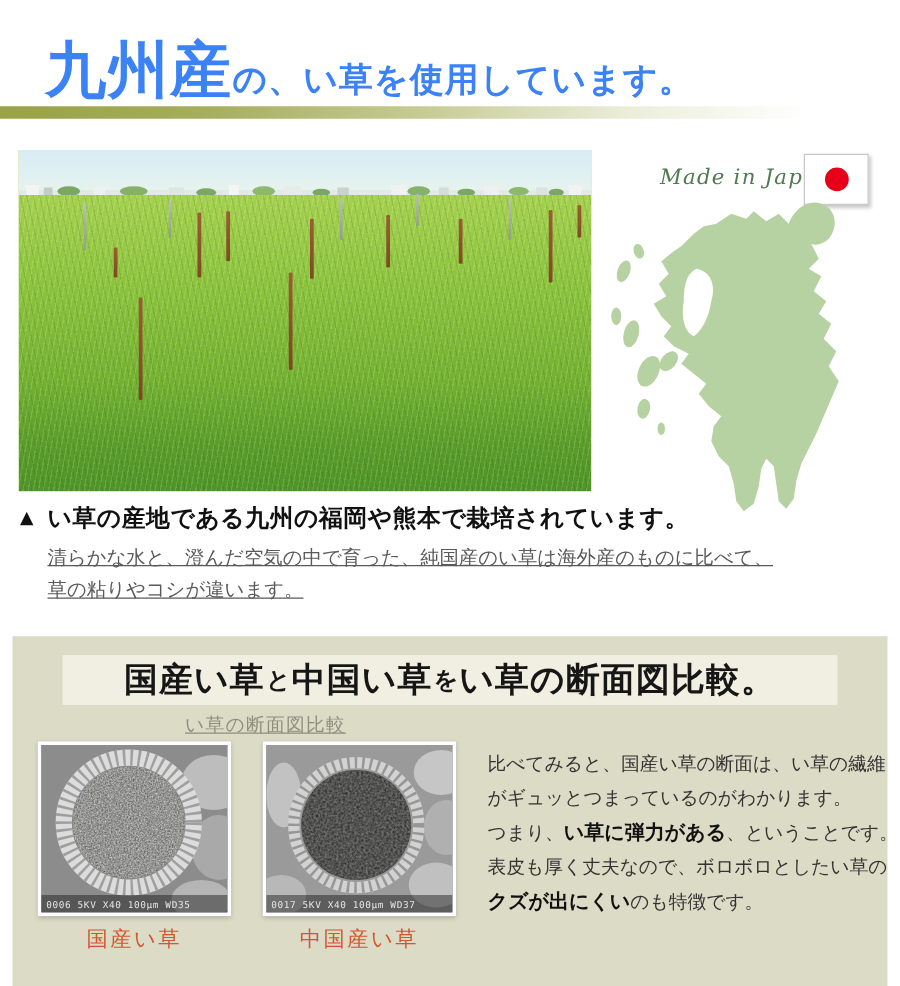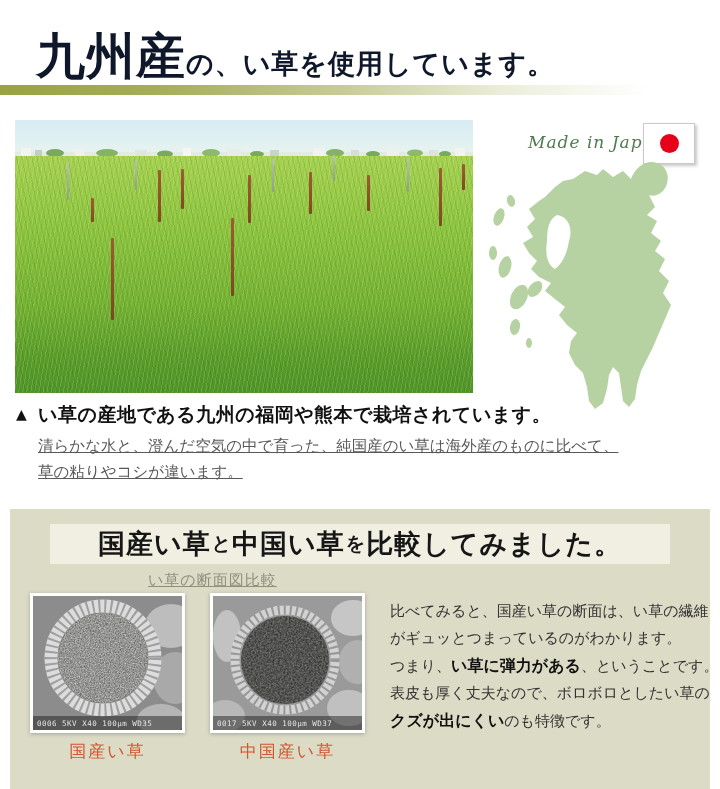--- a/index.html
+++ b/index.html
@@ -1,20 +1,20 @@
 <!DOCTYPE html>
 <html><head>
 <meta charset="utf-8">
 <style>
   html,body{margin:0;padding:0;background:#fff;}
   #page{position:relative;width:720px;height:789px;background:#fff;overflow:hidden;
         font-family:"DejaVu Sans","Liberation Sans",sans-serif;}
 
   
-  .hdr{position:absolute;left:36px;top:24px;display:flex;align-items:baseline;color:#0f172a;
+  .hdr{position:absolute;left:36px;top:24px;display:flex;align-items:baseline;color:#3b82f6;
        font-family:"DejaVu Serif","Liberation Serif",serif;white-space:nowrap;}
   .hdr .big{font-size:49px;font-weight:700;letter-spacing:1px;}
   .hdr .small{font-size:27px;font-weight:600;letter-spacing:1px;text-align:right;}
   .accent-bar{position:absolute;left:0;top:85px;width:648px;height:10px;
       background:linear-gradient(to right,#99a246 0%,#a6ad5c 25%,#c6cb93 52%,#eceedb 78%,rgba(255,255,255,0) 100%);}
 
   
   .photo{position:absolute;left:15px;top:120px;width:458px;height:273px;overflow:hidden;background:#8bc33e;}
   .sky{position:absolute;left:0;top:0;width:458px;height:40px;
        background:linear-gradient(#d8ecf4,#e9f4ee);}
@@ -155,21 +155,21 @@
     <div>清らかな水と、澄んだ空気の中で育った、純国産のい草は海外産のものに比べて、</div>
     <div>草の粘りやコシが違います。</div>
   </div>
 
   <div class="cmp">
     <div class="cmp-titlebox">
       <span class="lg">国産い草</span>
         <span class="sm">と</span>
         <span class="lg">中国い草</span>
         <span class="sm">を</span>
-        <span class="lg">比較してみました。</span>
+        <span class="lg">い草の断面図比較。</span>
     </div>
     <div class="cmp-caption">い草の断面図比較</div>
 
     <svg class="sem left" viewBox="0 0 149 134">
       <defs>
         <filter id="nA">
             <feTurbulence type="fractalNoise" baseFrequency="0.8" numOctaves="3"></feTurbulence>
           <feColorMatrix type="matrix" values="0 0 0 0 .78  0 0 0 0 .78  0 0 0 0 .74  0 0 0 .95 0"></feColorMatrix>
           </filter>
         <clipPath id="cA">

